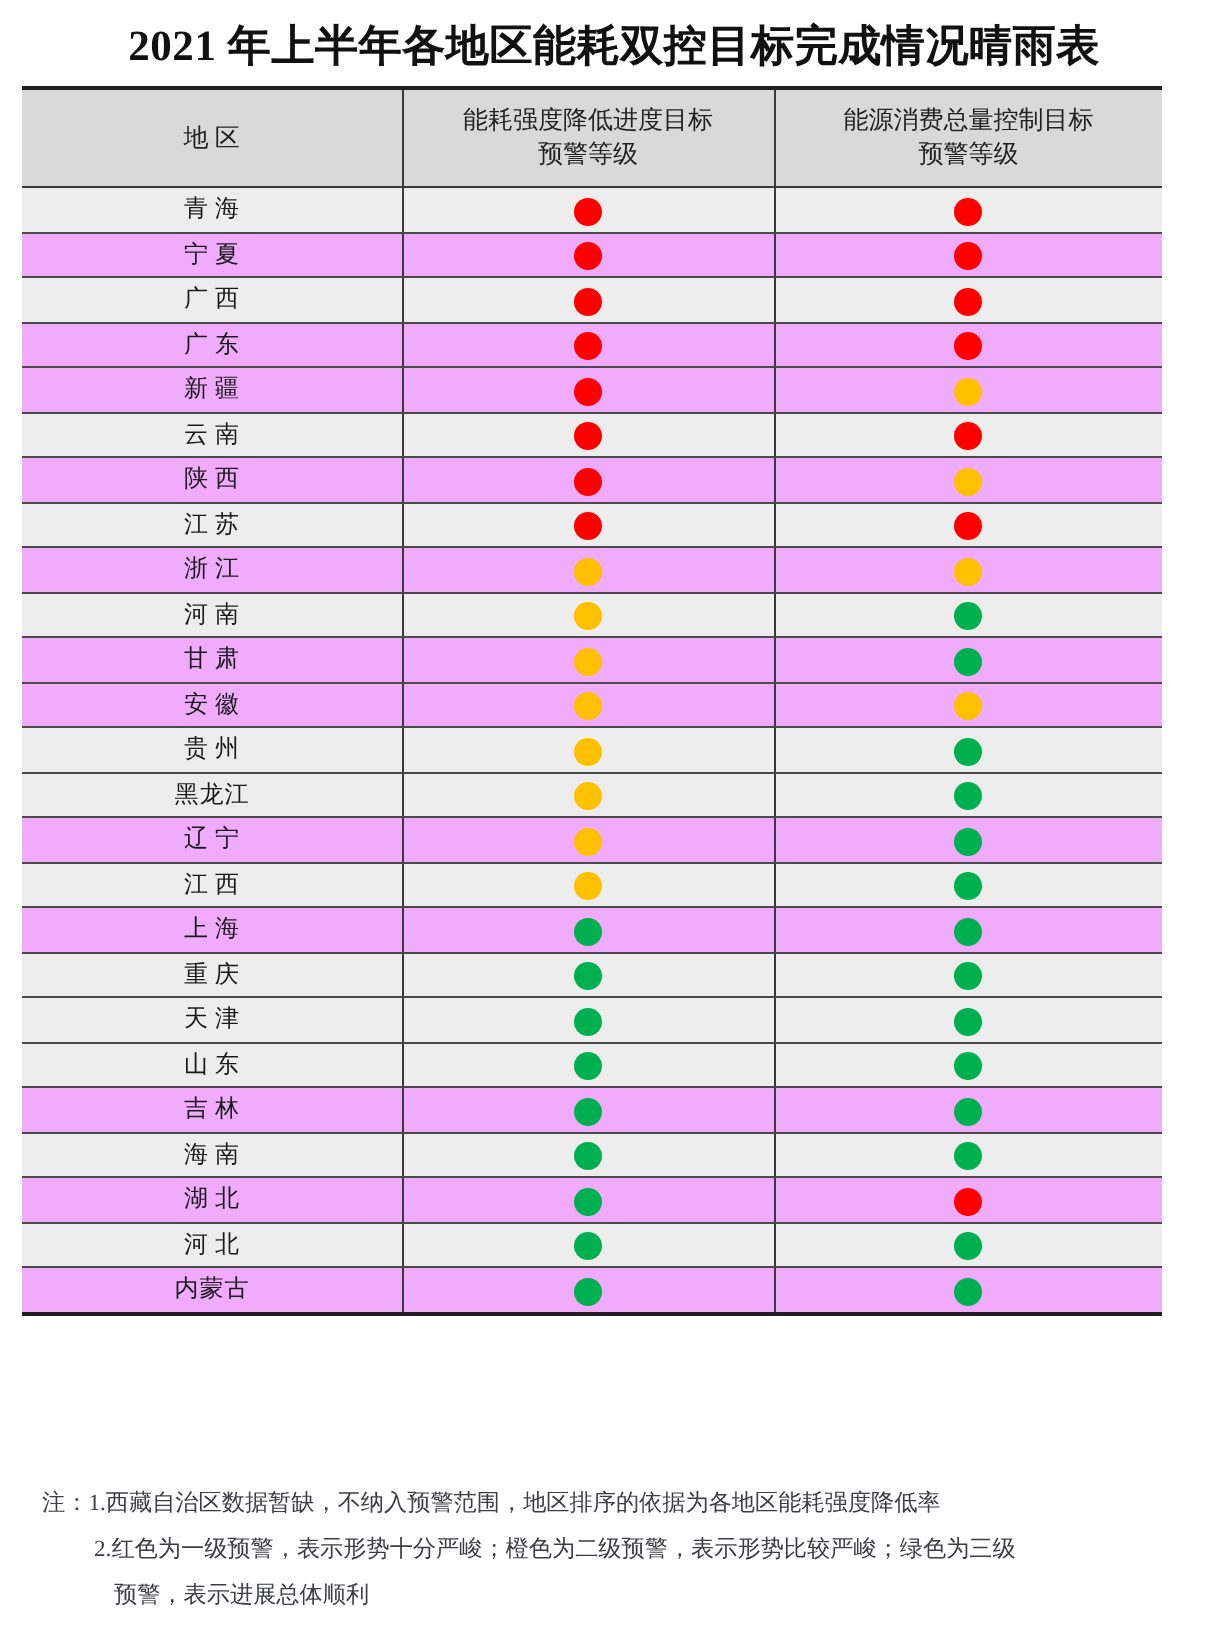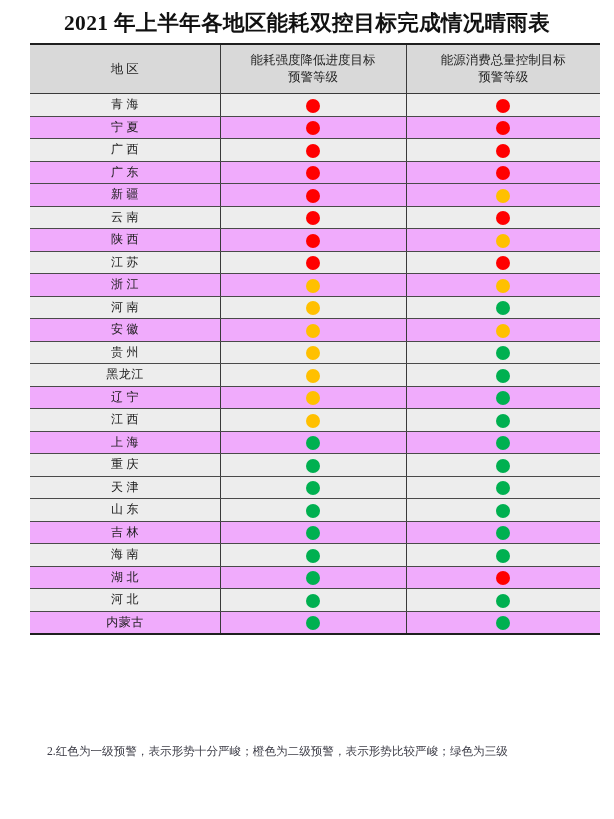--- a/index.html
+++ b/index.html
@@ -26,21 +26,21 @@
     font-weight: bold;
     font-size: 21.5px;
     letter-spacing: 0.3px;
     color: #111111;
     padding-top: 8px;
     line-height: 30px;
     white-space: nowrap;
   }
   .table-wrap {
     position: absolute;
-    left: 30px;
+    left: 11px;
     top: 43px;
     width: 570px;
   }
   table.grid {
     border-collapse: collapse;
     table-layout: fixed;
     width: 570px;
     border-top: 2px solid #1f1f1f;
     border-bottom: 2px solid #1f1f1f;
   }
@@ -182,20 +182,25 @@
             <td><span class="region-name">浙江</span></td>
             <td class="sep"><span class="dot" style="background: rgb(255, 192, 0);"></span></td>
             <td class="sep"><span class="dot" style="background: rgb(255, 192, 0);"></span></td>
           </tr>
           <tr class="odd">
             <td><span class="region-name">河南</span></td>
             <td class="sep"><span class="dot" style="background: rgb(255, 192, 0);"></span></td>
             <td class="sep"><span class="dot" style="background: rgb(0, 176, 80);"></span></td>
           </tr>
           <tr class="even">
+            <td><span class="region-name">甘肃</span></td>
+            <td class="sep"><span class="dot" style="background: rgb(255, 192, 0);"></span></td>
+            <td class="sep"><span class="dot" style="background: rgb(0, 176, 80);"></span></td>
+          </tr>
+          <tr class="even">
             <td><span class="region-name">安徽</span></td>
             <td class="sep"><span class="dot" style="background: rgb(255, 192, 0);"></span></td>
             <td class="sep"><span class="dot" style="background: rgb(255, 192, 0);"></span></td>
           </tr>
           <tr class="odd">
             <td><span class="region-name">贵州</span></td>
             <td class="sep"><span class="dot" style="background: rgb(255, 192, 0);"></span></td>
             <td class="sep"><span class="dot" style="background: rgb(0, 176, 80);"></span></td>
           </tr>
           <tr class="odd">
@@ -256,16 +261,18 @@
           <tr class="even">
             <td><span class="region-name tight">内蒙古</span></td>
             <td class="sep"><span class="dot" style="background: rgb(0, 176, 80);"></span></td>
             <td class="sep"><span class="dot" style="background: rgb(0, 176, 80);"></span></td>
           </tr>
         </tbody>
     </table>
   </div>
 
   <div class="notes">
+    <div class="note-line">注：1.西藏自治区数据暂缺，不纳入预警范围，地区排序的依据为各地区能耗强度降低率</div>
     <div class="note-line indent">2.红色为一级预警，表示形势十分严峻；橙色为二级预警，表示形势比较严峻；绿色为三级</div>
+    <div class="note-line indent2">预警，表示进展总体顺利</div>
   </div>
 
 </div>
 
 </body></html>

